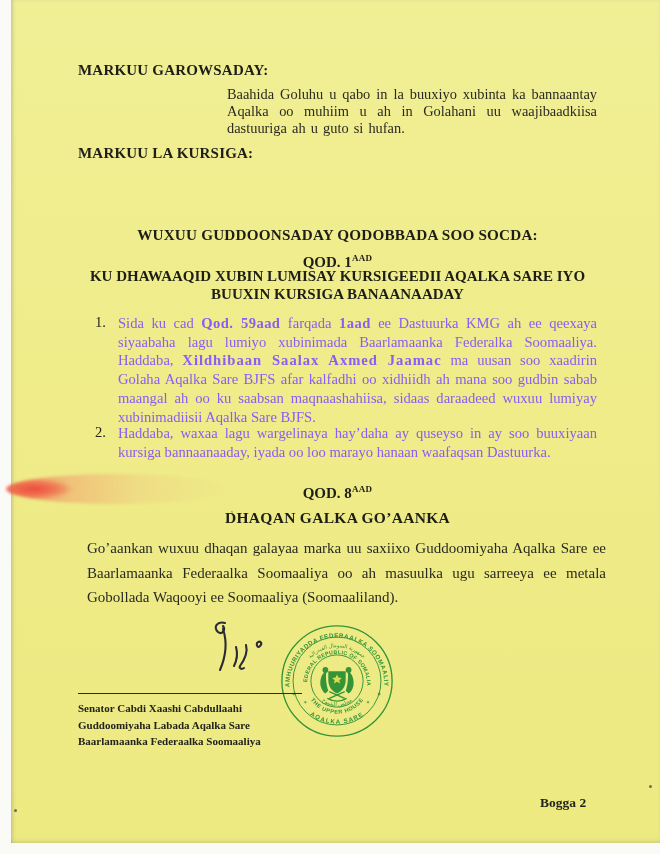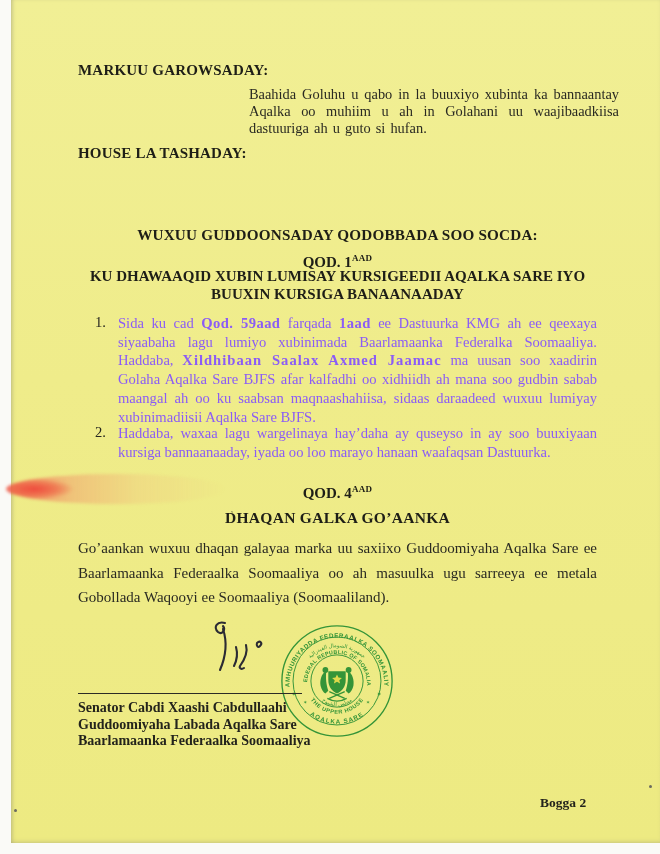--- a/index.html
+++ b/index.html
@@ -10,30 +10,30 @@
     color:#26261f;
   }
   .paper{
     position:absolute;left:11px;top:0;width:649px;height:843px;
     background:linear-gradient(180deg,#f1ef95 0%,#efec8a 45%,#edea82 100%);
     box-shadow:inset 3px 0 4px -2px rgba(130,128,115,.45), inset 0 -3px 4px -2px rgba(150,148,120,.35);
   }
   .content{position:absolute;left:78px;top:0;width:519px;height:854px;z-index:2;}
   .abs{position:absolute;}
   .sec-label{font-weight:bold;font-size:15px;letter-spacing:.2px;color:#1e1e17;}
-  .body-para{font-size:14.4px;line-height:16.8px;word-spacing:1.5px;color:#2a2a22;margin-left:22px;}
+  .body-para{font-size:14.4px;line-height:16.8px;word-spacing:1.5px;color:#2a2a22;}
   .just{text-align:justify;}
   .center-head{width:100%;text-align:center;font-weight:bold;color:#1e1e17;}
   .sup{font-size:9px;vertical-align:6px;font-weight:bold;letter-spacing:.3px;}
   .list-item .num{position:absolute;left:17px;top:0;font-size:14.6px;}
   .list-item .itext{margin:0 0 0 40px;width:479px;font-size:14.6px;line-height:18.7px;text-align:justify;color:#8b5cf6;}
   .list-item b{letter-spacing:.4px;}
   .final-para{width:519px;font-size:15px;line-height:24.6px;text-align:justify;color:#2a2a22;}
   .sig-line{border-top:1.6px solid #2b2b25;width:224px;}
-  .sig-block div{font-weight:bold;font-size:14px;line-height:16.5px;color:#23231c;}
+  .sig-block div{font-weight:bold;font-size:11px;line-height:16.5px;color:#23231c;}
   .page-num{font-weight:bold;font-size:13.5px;color:#23231c;text-align:center;}
   .tick{position:absolute;font-size:11px;opacity:.55;}
   
   .smudge{
     position:absolute;left:6px;top:474px;width:220px;height:30px;z-index:1;
     background:
       radial-gradient(ellipse 40px 11px at 28px 15px, rgba(238,70,58,.95), rgba(238,80,60,.55) 60%, rgba(238,90,70,0) 100%),
       linear-gradient(90deg, rgba(240,100,80,.65) 0%, rgba(242,120,95,.35) 30%, rgba(244,140,110,.15) 60%, rgba(244,150,120,0) 100%);
     border-radius:50%;
     filter:blur(1.5px);
@@ -50,43 +50,43 @@
 <div class="paper"></div>
 <div class="smudge"></div>
 <div class="speck" style="left:649px;top:785px;width:3px;height:3px;"></div>
 <div class="speck" style="left:14px;top:809px;width:3px;height:3px;"></div>
 
 <div class="content">
 
   <div class="abs sec-label" style="left:0;top:62px;">MARKUU GAROWSADAY:</div>
   <div class="abs body-para just" style="left:149px;top:86px;width:370px;">Baahida Goluhu u qabo in la buuxiyo xubinta ka bannaantay Aqalka oo muhiim u ah in Golahani uu waajibaadkiisa dastuuriga ah u guto si hufan.</div>
 
-  <div class="abs sec-label" style="left:0;top:145px;">HOUSE LA TASHADAY:</div>
+  <div class="abs sec-label" style="left:0;top:145px;">MARKUU LA KURSIGA:</div>
 
   <div class="abs center-head" style="left:0;top:226px;font-size:15.2px;letter-spacing:.2px;">WUXUU GUDDOONSADAY QODOBBADA SOO SOCDA:</div>
 
   <div class="abs center-head" style="left:0;top:253px;font-size:15px;"><span>QOD. 1</span><span class="sup">AAD</span></div>
   <div class="abs center-head" style="left:0;top:268px;font-size:15px;text-align:center;">KU DHAWAAQID XUBIN LUMISAY KURSIGEEDII AQALKA SARE IYO</div>
   <div class="abs center-head" style="left:0;top:286px;font-size:15px;">BUUXIN KURSIGA BANAANAADAY</div>
 
   <div class="abs list-item" style="left:0;top:314px;width:519px;">
     <span class="num">1.</span>
     <p class="itext"><span>Sida ku cad </span><b>Qod. 59aad</b><span> farqada </span><b>1aad</b><span> ee Dastuurka KMG ah ee qeexaya siyaabaha lagu lumiyo xubinimada Baarlamaanka Federalka Soomaaliya. Haddaba, </span><b style="letter-spacing:1px;">Xildhibaan Saalax Axmed Jaamac</b><span> ma uusan soo xaadirin Golaha Aqalka Sare BJFS afar kalfadhi oo xidhiidh ah mana soo gudbin sabab maangal ah oo ku saabsan maqnaashahiisa, sidaas daraadeed wuxuu lumiyay xubinimadiisii Aqalka Sare BJFS.</span></p>
   </div>
 
   <div class="abs list-item" style="left:0;top:424px;width:519px;">
     <span class="num">2.</span>
     <p class="itext">Haddaba, waxaa lagu wargelinaya hay’daha ay quseyso in ay soo buuxiyaan kursiga bannaanaaday, iyada oo loo marayo hanaan waafaqsan Dastuurka.</p>
   </div>
 
-  <div class="abs center-head" style="left:0;top:484px;font-size:15px;"><span>QOD. 4</span><span class="sup">AAD</span></div>
+  <div class="abs center-head" style="left:0;top:484px;font-size:15px;"><span>QOD. 8</span><span class="sup">AAD</span></div>
   <span class="tick" style="left:152px;top:508px;">’</span>
   <div class="abs center-head" style="left:0;top:509px;font-size:15.5px;letter-spacing:.3px;">DHAQAN GALKA GO’AANKA</div>
 
-  <div class="abs final-para" style="left:0;top:536px;">Go’aankan wuxuu dhaqan galayaa marka uu saxiixo Guddoomiyaha Aqalka Sare ee Baarlamaanka Federaalka Soomaaliya oo ah masuulka ugu sarreeya ee metala Gobollada Waqooyi ee Soomaaliya (Soomaaliland).</div>
+  <div class="abs final-para" style="left:9px;top:536px;">Go’aankan wuxuu dhaqan galayaa marka uu saxiixo Guddoomiyaha Aqalka Sare ee Baarlamaanka Federaalka Soomaaliya oo ah masuulka ugu sarreeya ee metala Gobollada Waqooyi ee Soomaaliya (Soomaaliland).</div>
 
   <div class="abs sig-line" style="left:0;top:693px;"></div>
   <div class="abs sig-block" style="left:0;top:700px;">
     <div>Senator Cabdi Xaashi Cabdullaahi</div>
     <div>Guddoomiyaha Labada Aqalka Sare</div>
     <div>Baarlamaanka Federaalka Soomaaliya</div>
   </div>
 
   <div class="abs page-num" style="left:462px;top:795px;">Bogga 2</div>
 </div>

